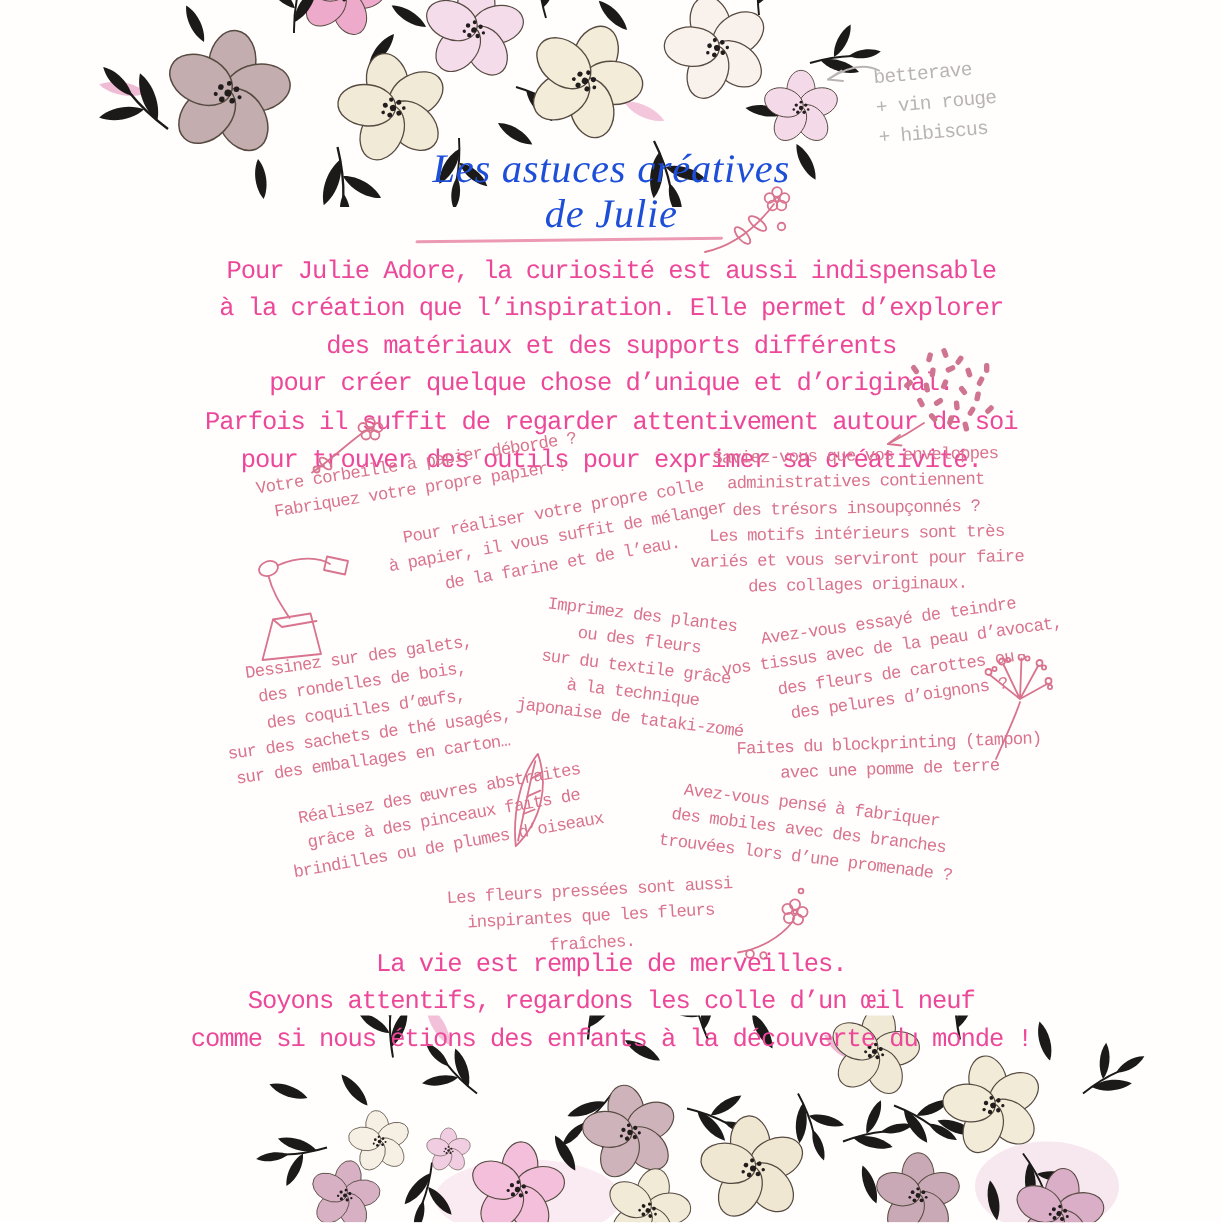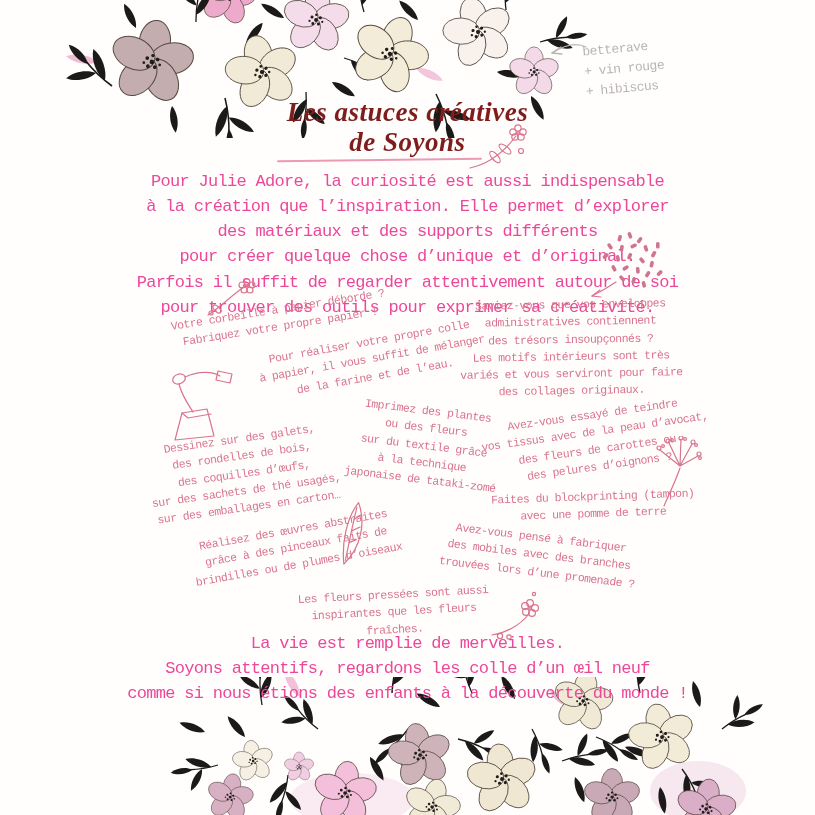--- a/index.html
+++ b/index.html
@@ -1,22 +1,22 @@
 <!DOCTYPE html>
 <html><head>
 <meta charset="utf-8">
 <style>
   html,body{margin:0;padding:0;background:#ffffff;}
   body{width:815px;height:815px;}
   .page{position:relative;width:815px;height:815px;background:#fffefd;overflow:hidden;}
   .tw{font-family:"Liberation Mono","DejaVu Sans Mono",monospace;}
   .banner{position:absolute;left:0;}
   .title{position:absolute;left:0;right:0;top:97px;margin:0;text-align:center;
-         font-family:"Liberation Serif","DejaVu Serif",serif;font-style:italic;font-weight:700;
-         color:#7f1d1d;font-size:27px;line-height:1.12;letter-spacing:0.5px;}
+         font-family:"Liberation Serif","DejaVu Serif",serif;font-style:italic;font-weight:400;
+         color:#1d4ed8;font-size:27px;line-height:1.12;letter-spacing:0.5px;}
   .title-underline{position:absolute;left:277px;top:159px;width:205px;height:2px;background:#ec9ab4;
          border-radius:2px;transform:rotate(-0.7deg);}
   .annotation{position:absolute;left:584px;top:39px;color:#b9b4b1;font-size:13px;line-height:1.55;
          letter-spacing:-0.5px;transform:rotate(-5deg);white-space:pre-line;}
   .para{position:absolute;left:50%;transform:translateX(-50%);color:#ec4899;font-size:17px;
          letter-spacing:-0.7px;line-height:1.48;text-align:center;white-space:pre-line;}
   .intro{top:169px;width:620px;}
   .outro{top:631px;width:660px;}
   .tip{position:absolute;color:#d9748f;font-size:11.5px;letter-spacing:-0.55px;line-height:1.5;
          text-align:center;white-space:pre-line;}
@@ -141,21 +141,21 @@
   <svg class="doodle" style="left:546px;top:40px" width="42" height="28" viewBox="0 0 42 28">
     <path d="M40,7 Q26,0 6,13" stroke="#b9b4b1" fill="none" stroke-width="1.3" stroke-linecap="round"></path>
     <path d="M6,13 l9,-6 M6,13 l10,1" stroke="#b9b4b1" fill="none" stroke-width="1.3" stroke-linecap="round"></path>
   </svg>
   <div class="annotation tw">betterave
 + vin rouge
 + hibiscus</div>
 
   <h1 class="title">
     <span>Les astuces créatives</span><br>
-    <span>de Soyons</span>
+    <span>de Julie</span>
   </h1>
   <div class="title-underline"></div>
   <svg class="doodle" style="left:468px;top:124px" width="62" height="48" viewBox="0 0 62 48">
     <path class="pk" d="M2,44 C20,40 36,28 48,12"></path>
     <ellipse class="pk" cx="27" cy="33" rx="3" ry="7" transform="rotate(-42 27 33)"></ellipse>
     <ellipse class="pk" cx="37" cy="25" rx="3" ry="7" transform="rotate(-52 37 25)"></ellipse>
     <g class="pk">
       <circle cx="50" cy="4" r="3.2"></circle>
         <circle cx="55" cy="8" r="3.2"></circle>
         <circle cx="53" cy="13" r="3.2"></circle>

